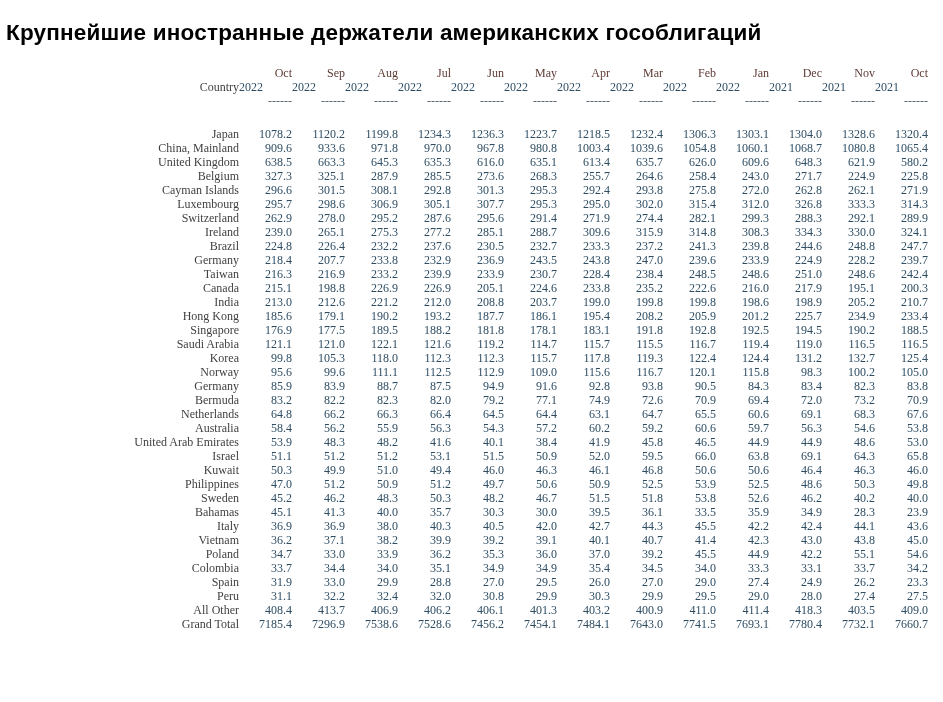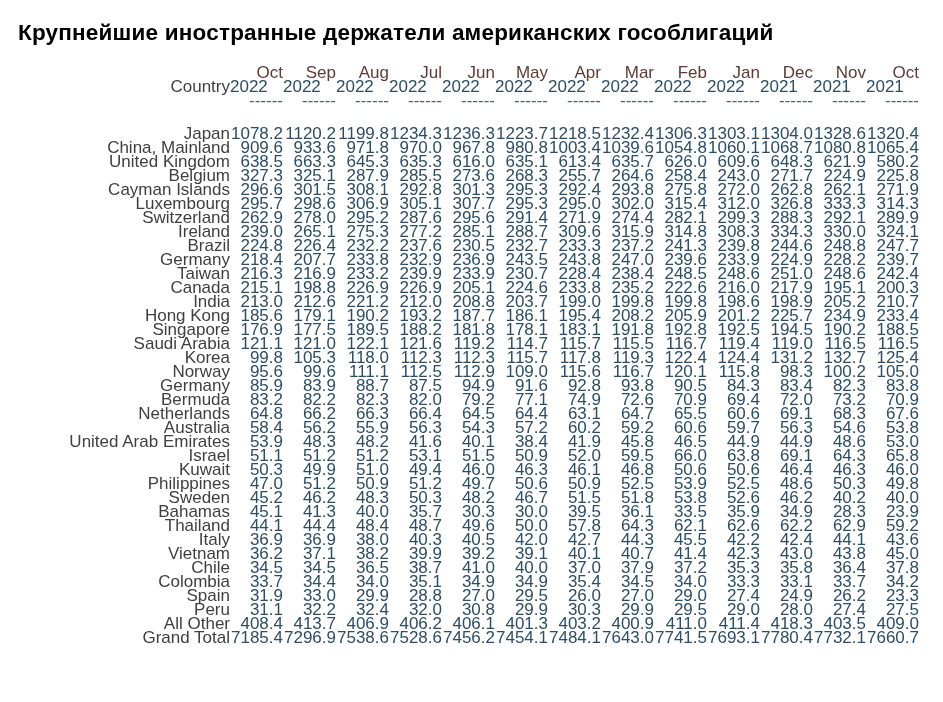--- a/index.html
+++ b/index.html
@@ -17,36 +17,36 @@
   body {
     position: relative;
     width: 943px;
     height: 702px;
     background: var(--bg-color);
     font-family: "Liberation Sans", sans-serif;
     overflow: hidden;
   }
   .title {
     position: absolute;
-    left: 18px;
+    left: 6px;
     top: 20px;
     font-size: 22.5px;
     font-weight: bold;
     color: var(--title-color);
     letter-spacing: 0.2px;
     white-space: nowrap;
   }
   table.holders {
     position: absolute;
-    left: 30px;
+    left: 39px;
     top: 66px;
     border-collapse: collapse;
     table-layout: fixed;
-    font-family: Liberation Sans, sans-serif;
-    font-size: 17px;
+    font-family: Liberation Serif, serif;
+    font-size: 12px;
     line-height: 14px;
   }
   table.holders td {
     padding: 0;
     height: 14px;
     white-space: pre;
     overflow: visible;
   }
   td.country {
     width: 200px;
@@ -580,36 +580,20 @@
         <td class="num">30.0</td>
         <td class="num">39.5</td>
         <td class="num">36.1</td>
         <td class="num">33.5</td>
         <td class="num">35.9</td>
         <td class="num">34.9</td>
         <td class="num">28.3</td>
         <td class="num">23.9</td>
       </tr>
       <tr>
-        <td class="country">Thailand</td>
-        <td class="num">44.1</td>
-        <td class="num">44.4</td>
-        <td class="num">48.4</td>
-        <td class="num">48.7</td>
-        <td class="num">49.6</td>
-        <td class="num">50.0</td>
-        <td class="num">57.8</td>
-        <td class="num">64.3</td>
-        <td class="num">62.1</td>
-        <td class="num">62.6</td>
-        <td class="num">62.2</td>
-        <td class="num">62.9</td>
-        <td class="num">59.2</td>
-      </tr>
-      <tr>
         <td class="country">Italy</td>
         <td class="num">36.9</td>
         <td class="num">36.9</td>
         <td class="num">38.0</td>
         <td class="num">40.3</td>
         <td class="num">40.5</td>
         <td class="num">42.0</td>
         <td class="num">42.7</td>
         <td class="num">44.3</td>
         <td class="num">45.5</td>
@@ -628,34 +612,34 @@
         <td class="num">39.1</td>
         <td class="num">40.1</td>
         <td class="num">40.7</td>
         <td class="num">41.4</td>
         <td class="num">42.3</td>
         <td class="num">43.0</td>
         <td class="num">43.8</td>
         <td class="num">45.0</td>
       </tr>
       <tr>
-        <td class="country">Chile</td>
-        <td class="num">34.5</td>
-        <td class="num">34.5</td>
-        <td class="num">36.5</td>
-        <td class="num">38.7</td>
-        <td class="num">41.0</td>
-        <td class="num">40.0</td>
+        <td class="country">Poland</td>
+        <td class="num">34.7</td>
+        <td class="num">33.0</td>
+        <td class="num">33.9</td>
+        <td class="num">36.2</td>
+        <td class="num">35.3</td>
+        <td class="num">36.0</td>
         <td class="num">37.0</td>
-        <td class="num">37.9</td>
-        <td class="num">37.2</td>
-        <td class="num">35.3</td>
-        <td class="num">35.8</td>
-        <td class="num">36.4</td>
-        <td class="num">37.8</td>
+        <td class="num">39.2</td>
+        <td class="num">45.5</td>
+        <td class="num">44.9</td>
+        <td class="num">42.2</td>
+        <td class="num">55.1</td>
+        <td class="num">54.6</td>
       </tr>
       <tr>
         <td class="country">Colombia</td>
         <td class="num">33.7</td>
         <td class="num">34.4</td>
         <td class="num">34.0</td>
         <td class="num">35.1</td>
         <td class="num">34.9</td>
         <td class="num">34.9</td>
         <td class="num">35.4</td>

